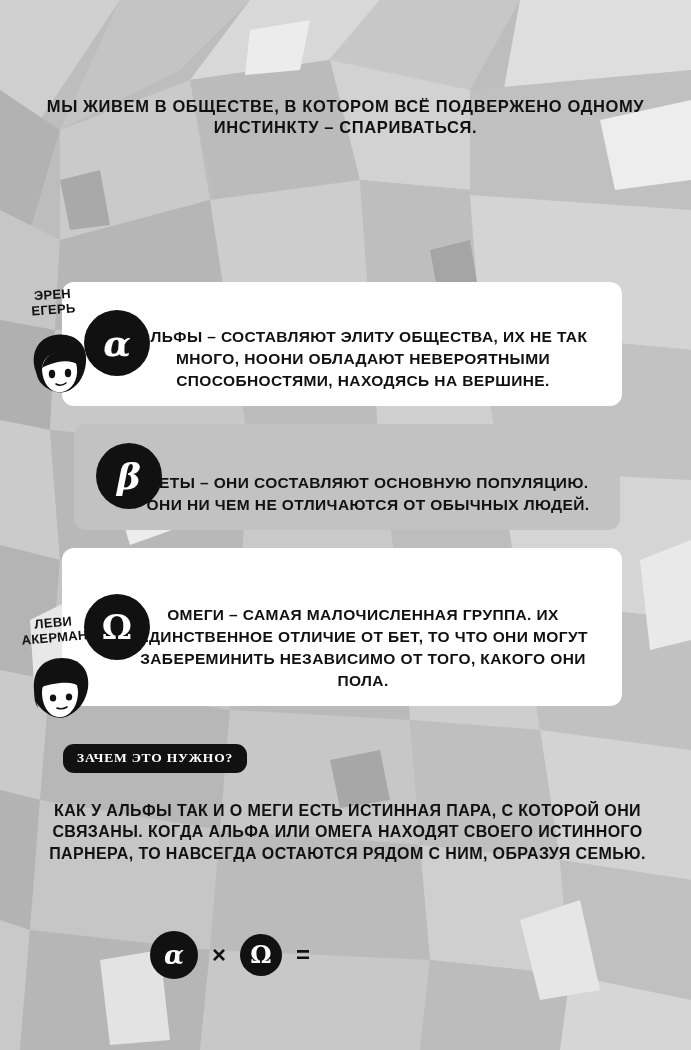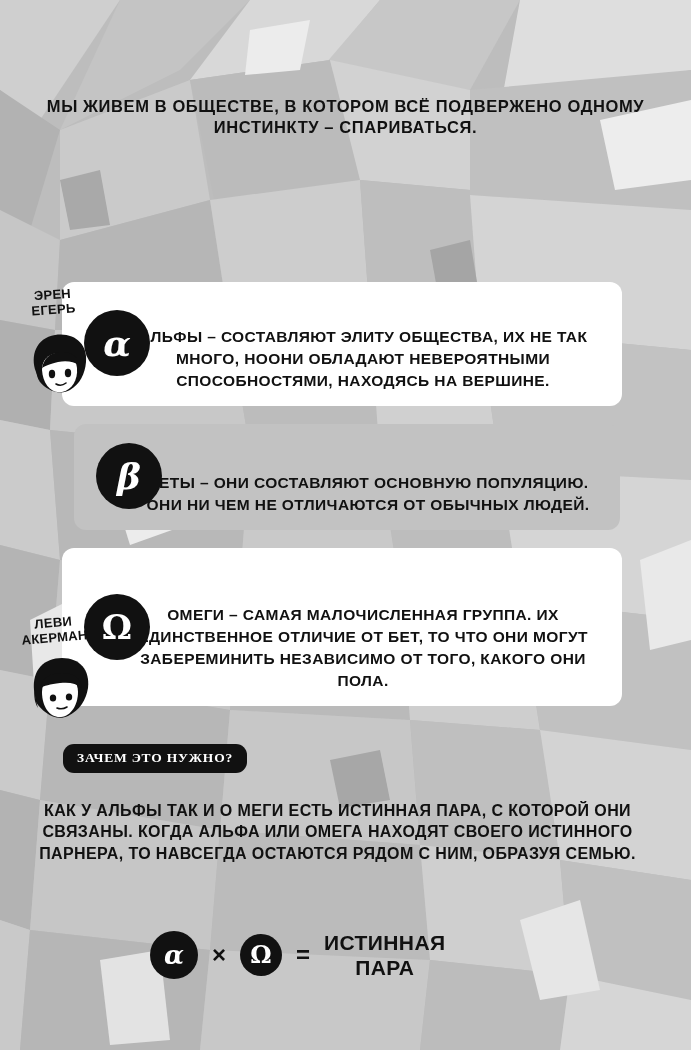--- a/index.html
+++ b/index.html
@@ -118,21 +118,21 @@
     font-size: 13.5px;
     letter-spacing: 0.8px;
     text-transform: uppercase;
     padding: 6px 14px 7px 14px;
     font-family: Liberation Serif, serif;
   }
 
   
   #closing {
     position: absolute;
-    left: 30px;
+    left: 40px;
     top: 800px;
     width: 615px;
     text-align: center;
     color: #111;
     font-weight: bold;
     font-size: 16px;
     line-height: 1.34;
     letter-spacing: 0.4px;
     text-transform: uppercase;
   }
@@ -292,17 +292,15 @@
 
   <div id="label-question">ЗАЧЕМ ЭТО НУЖНО?</div>
 
   <div id="closing">КАК У АЛЬФЫ ТАК И О МЕГИ ЕСТЬ ИСТИННАЯ ПАРА, С КОТОРОЙ ОНИ СВЯЗАНЫ. КОГДА АЛЬФА ИЛИ ОМЕГА НАХОДЯТ СВОЕГО ИСТИННОГО ПАРНЕРА, ТО НАВСЕГДА ОСТАЮТСЯ РЯДОМ С НИМ, ОБРАЗУЯ СЕМЬЮ.</div>
 
   <div id="equation">
     <div class="eq-medallion" id="eq-alpha">α</div>
     <div class="eq-op">×</div>
     <div class="eq-medallion" id="eq-omega">Ω</div>
     <div class="eq-op">=</div>
-    <div id="eq-result">ИСТИННАЯ
-ПАРА</div>
   </div>
 
 </div>
 
 </body></html>

